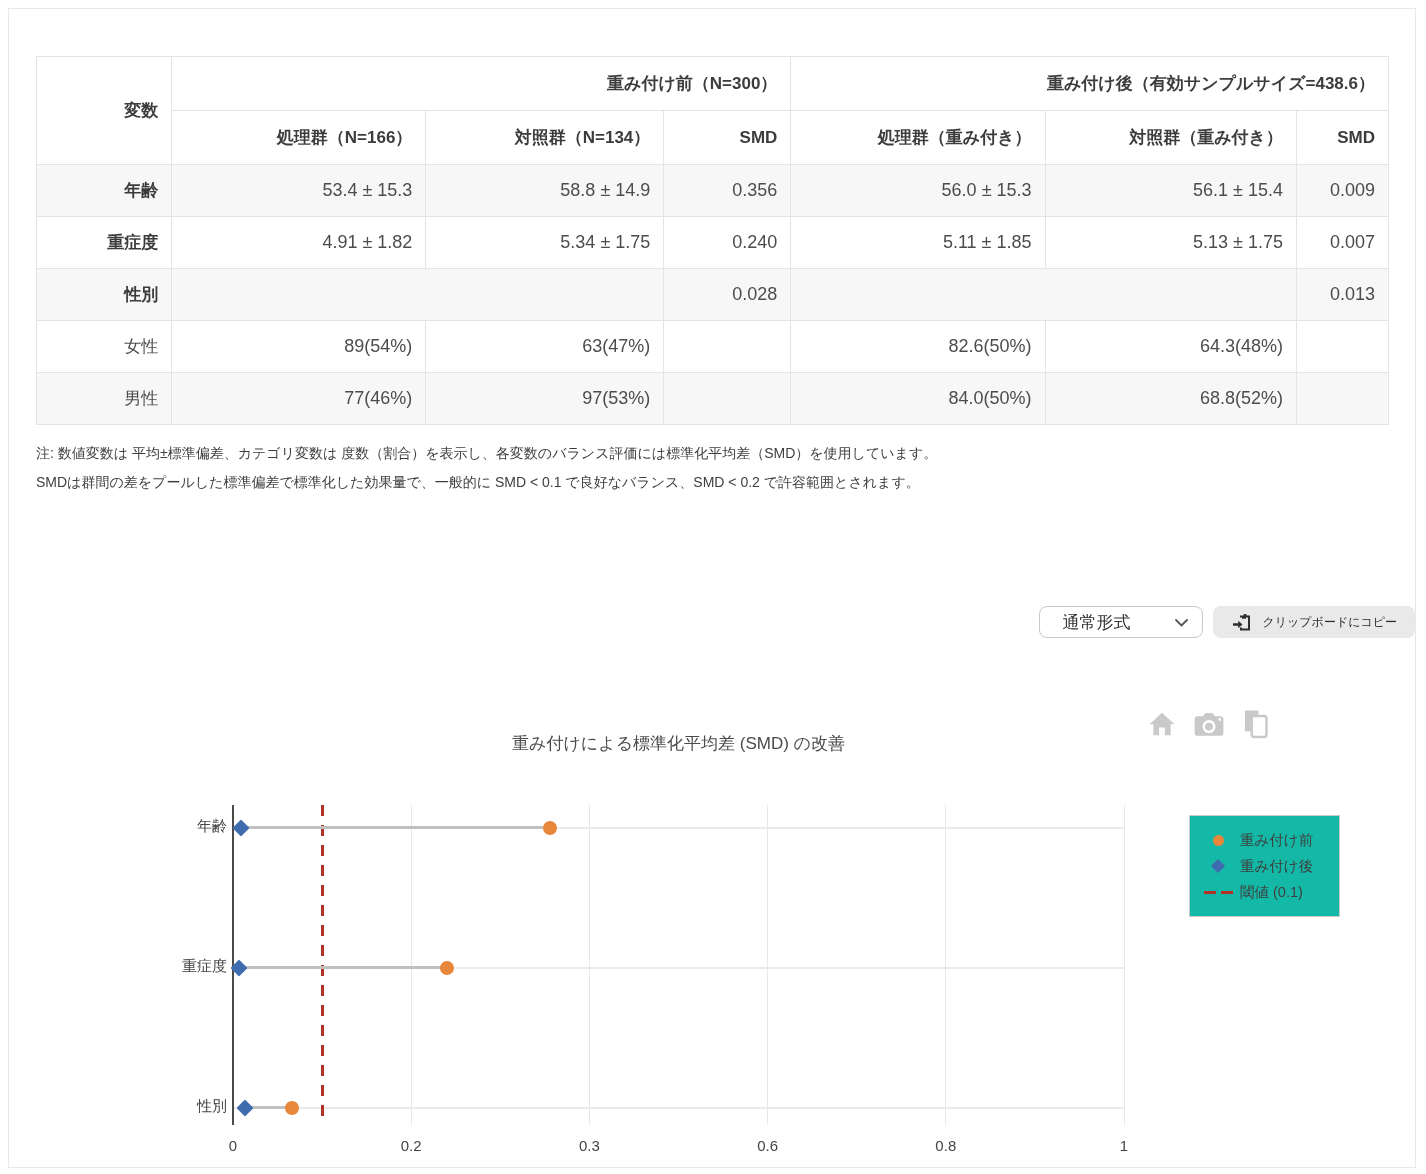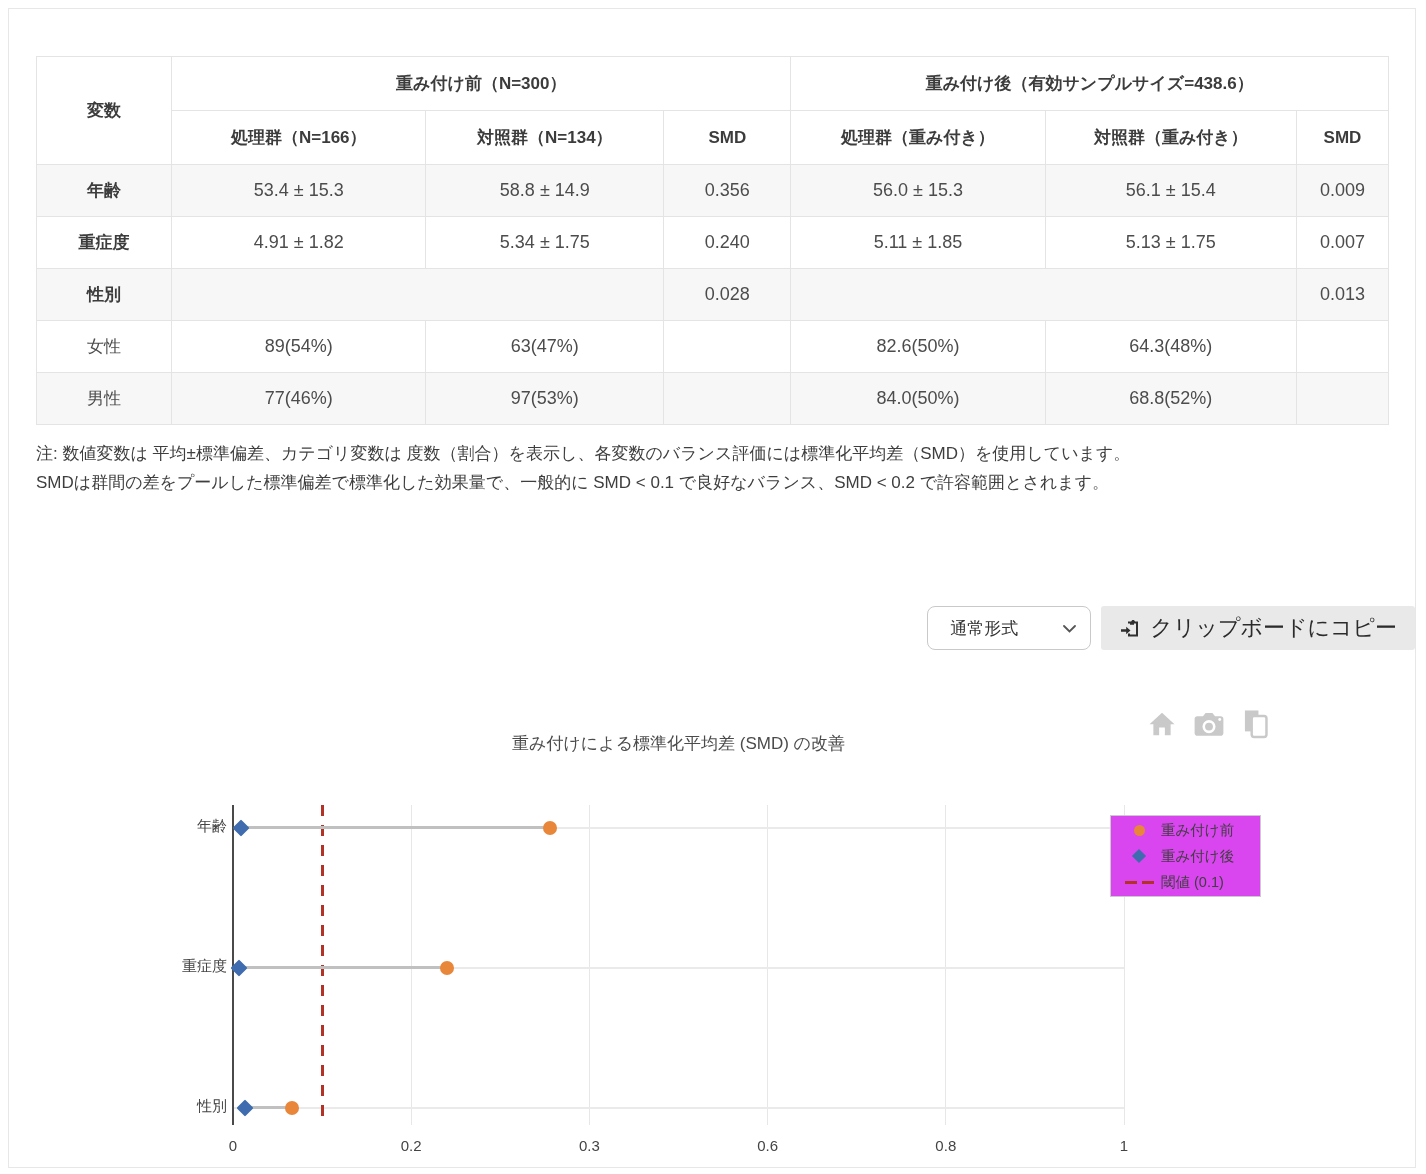--- a/index.html
+++ b/index.html
@@ -6,56 +6,56 @@
   body{font-family:"Liberation Sans","DejaVu Sans",sans-serif;}
   #page{position:relative;width:1426px;height:1174px;background:#fff;overflow:hidden;}
 
   
   #card{position:absolute;left:8px;top:8px;width:1408px;height:1160px;border:1px solid #e7e7e7;background:#fff;box-sizing:border-box;}
   #card-header{height:60px;background:#f4f4f4;line-height:60px;padding-left:13px;font-size:17px;color:#333;}
 
   
   #table-wrap{margin:47px 26px 0 27px;}
   table.cmp{width:100%;border-collapse:collapse;table-layout:fixed;}
-  table.cmp th,table.cmp td{border:1px solid #e4e4e4;text-align:center;box-sizing:border-box;overflow:hidden;white-space:nowrap;}
+  table.cmp th,table.cmp td{border:1px solid #e4e4e4;text-align:right;box-sizing:border-box;overflow:hidden;white-space:nowrap;}
   table.cmp thead th{font-weight:600;font-size:17px;color:#3c3c3c;padding:15px 13px;background:#fff;}
   table.cmp td{font-size:18px;color:#4c4c4c;padding:13px 13px;font-weight:400;}
   table.cmp th.rowlab{font-weight:700;font-size:17px;color:#3c3c3c;padding:14px 13px;}
   table.cmp th.rowlab.indent{font-weight:400;color:#4c4c4c;}
   table.cmp tbody tr:nth-child(odd) > *{background:#f7f7f7;}
   table.cmp tbody tr:nth-child(even) > *{background:#fff;}
 
   
-  #note{margin:14px 27px 16px 27px;font-size:17px;line-height:29px;color:#3e3e3e;}
-
-  
-  #controls{position:absolute;top:606px;right:11px;display:flex;gap:10px;align-items:stretch;height:44px;}
+  #note{margin:14px 27px 16px 27px;font-size:14px;line-height:29px;color:#3e3e3e;}
+
+  
+  #controls{position:absolute;top:606px;right:11px;display:flex;gap:10px;align-items:stretch;height:32px;}
   #format-select{display:flex;align-items:center;justify-content:space-between;width:164px;box-sizing:border-box;
     border:1px solid #c9c9c9;border-radius:8px;background:#fff;padding:0 14px 0 22px;font-size:17px;color:#333;cursor:pointer;}
-  #copy-btn{display:flex;align-items:center;gap:10px;background:#e9e9e9;border:none;border-radius:3px;
-    padding:0 18px;font-size:22px;color:#2b2b2b;cursor:pointer;font-family:inherit;}
+  #copy-btn{display:flex;align-items:center;gap:10px;background:#e9e9e9;border:none;border-radius:8px;
+    padding:0 18px;font-size:12px;color:#2b2b2b;cursor:pointer;font-family:inherit;}
 
   
   #chart{position:absolute;left:0;top:690px;width:1426px;height:484px;}
   #modebar{position:absolute;top:20px;right:154px;display:flex;gap:15px;}
   #modebar .mbtn{width:32px;height:32px;display:flex;align-items:center;justify-content:center;cursor:pointer;}
   #chart-title{position:absolute;left:233px;top:42px;width:891px;text-align:center;font-size:17px;color:#4b4b4b;}
   #plot{position:absolute;left:233px;top:115px;width:891px;height:320px;}
   .vgrid{position:absolute;top:0;height:320px;width:1px;background:#e7e7e7;}
   .hgrid{position:absolute;left:0;width:891px;height:2px;background:#eaeaea;}
   .zeroline{position:absolute;left:-1px;top:0;height:320px;width:2px;background:#4a4a4a;}
   .thline{position:absolute;top:0;height:320px;width:3px;}
   .connector{position:absolute;height:3px;background:#c0c0c0;}
   .dot{position:absolute;width:14px;height:14px;border-radius:50%;}
   .diamond{position:absolute;width:12px;height:12px;transform:rotate(45deg);border-radius:1px;}
   .ylab{position:absolute;left:-120px;width:114px;text-align:right;font-size:15px;color:#444;}
   .xlab{position:absolute;top:332px;transform:translateX(-50%);font-size:15px;color:#444;}
 
   
-  #legend{position:absolute;left:1110px;top:125px;width:151px;box-sizing:border-box;border:1px solid #cbcbcb;background:#d946ef;padding:1px 6px;}
+  #legend{position:absolute;left:1189px;top:125px;width:151px;box-sizing:border-box;border:1px solid #cbcbcb;background:#14b8a6;padding:11px 6px;}
   .lrow{display:flex;align-items:center;height:26px;cursor:pointer;}
   .lsym{width:44px;display:flex;align-items:center;justify-content:center;gap:5px;flex-shrink:0;}
   .llab{font-size:14.5px;color:#3f3f3f;white-space:nowrap;}
   .lsym .sdot{width:11px;height:11px;border-radius:50%;display:inline-block;}
   .lsym .sdia{width:10px;height:10px;transform:rotate(45deg);display:inline-block;}
   .lsym .sdash{width:12px;height:3px;display:inline-block;}
 </style>
 </head>
 <body>
 

